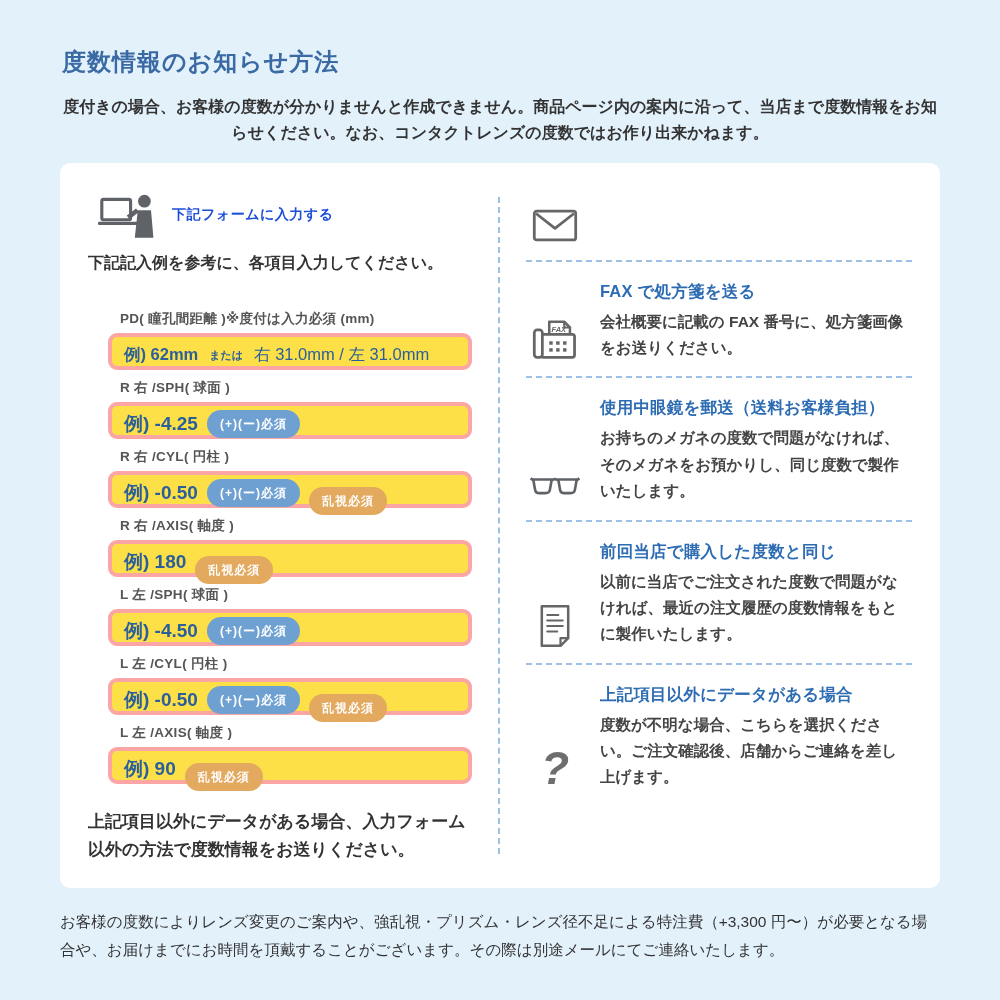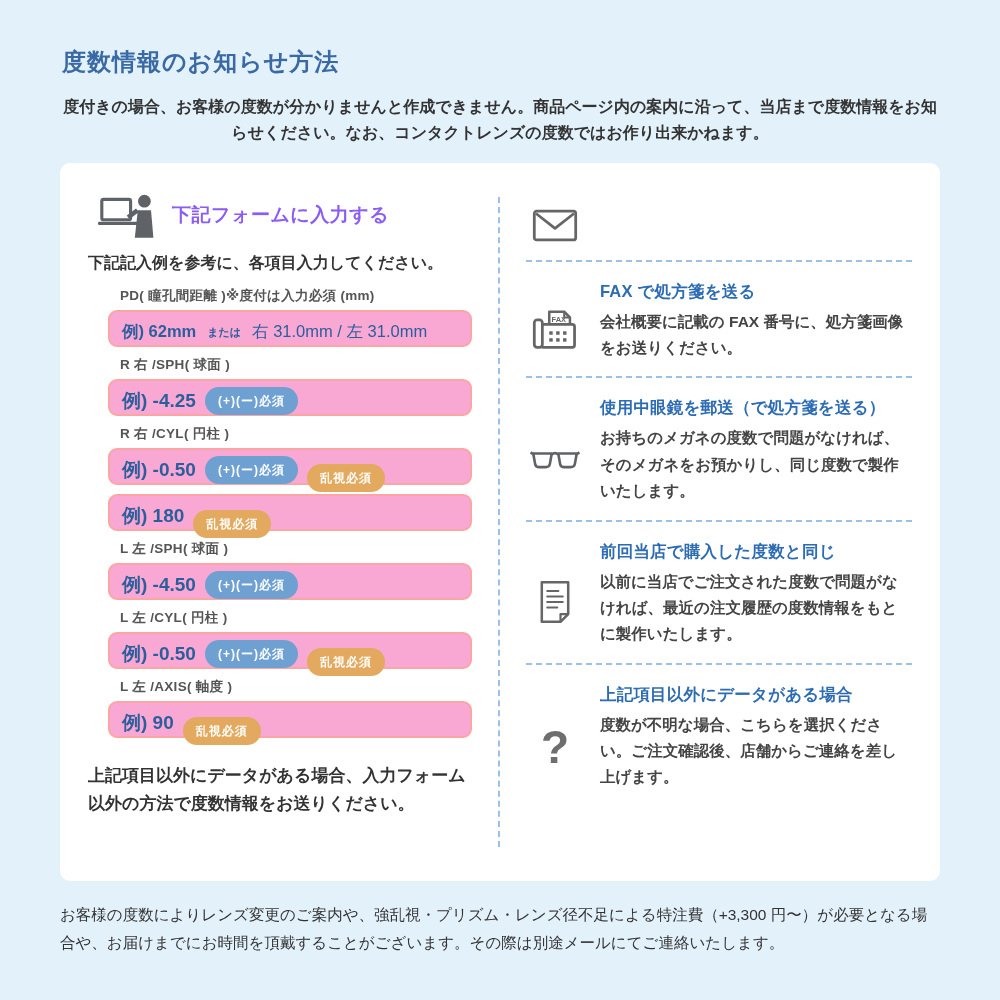--- a/index.html
+++ b/index.html
@@ -26,32 +26,32 @@
   }
   .col-left { width:438px; padding:0 26px 0 28px; }
   .panel-divider {
     width:0; border-left:2px dashed #9cc0e6; margin:8px 0 10px 0;
   }
   .col-right { flex:1; padding:0 28px 0 26px; }
 
   
   .form-header { display:flex; align-items:center; gap:16px; margin:2px 0 14px 10px; }
   .form-header .ic { flex:0 0 auto; }
-  .form-title { font-size:19px; font-weight:bold; color:#8b5cf6; letter-spacing:0.5px; }
-  .form-subtitle { font-size:16px; font-weight:bold; color:#333; margin-bottom:13px; }
+  .form-title { font-size:14px; font-weight:bold; color:#1d4ed8; letter-spacing:0.5px; }
+  .form-subtitle { font-size:16px; font-weight:bold; color:#333; margin-bottom:36px; }
 
   .fields { margin-left:20px; }
   .field { margin-bottom:9px; }
   .field-label {
     font-size:13.5px; font-weight:bold; color:#555;
     margin:0 0 5px 12px; letter-spacing:0.3px;
   }
   .field-box {
-    height:37px; border:2px solid #fca5a5; border-radius:9px;
-    background:#f9a8d4; display:flex; align-items:center;
+    height:37px; border:4px solid #fca5a5; border-radius:9px;
+    background:#fde047; display:flex; align-items:center;
     padding:8px 10px 0 12px; gap:9px; white-space:nowrap;
   }
   .example { font-size:19px; font-weight:bold; color:#2b5f9c; }
   .field-box.pd .example, .field-box.pd .example2 { font-size:16.5px; }
   .joiner { font-size:11px; font-weight:bold; color:#2b5f9c; margin:0 2px; }
   .example2 { font-size:16.5px; font-weight:normal; color:#2b5f9c; }
   .pill {
     display:inline-flex; align-items:center; justify-content:center;
     height:28px; padding:0 13px; border-radius:999px;
     color:#fff; font-size:12px; font-weight:bold; letter-spacing:1px;
@@ -61,21 +61,21 @@
 
   .form-note {
     font-size:17px; font-weight:bold; color:#333;
     line-height:1.65; margin-top:24px;
   }
 
   
   .method { display:flex; gap:16px; }
   .method-iconwrap {
     flex:0 0 58px; display:flex; justify-content:center;
-    align-items:center; padding-top:16px;
+    align-items:flex-end; padding-top:16px;font-style:italic;
   }
   .method-text { flex:1; }
   .method-title {
     font-size:16.5px; font-weight:bold; color:#2d6cb3;
     margin-bottom:6px; letter-spacing:0.2px;
   }
   .method-body { font-size:15.5px; font-weight:bold; color:#444; line-height:1.7; }
   .method-divider { border:none; border-top:2px dashed #9cc0e6; margin:15px 0 19px 0; }
 
   .question-glyph {
@@ -140,20 +140,21 @@
         <div class="field">
           <div class="field-label">R 右 /CYL( 円柱 )</div>
           <div class="field-box">
             <span class="example">例) -0.50</span>
             <span class="pill pill-blue">(+)(ー)必須</span>
             <span class="pill pill-orange">乱視必須</span>
           </div>
         </div>
 
         <div class="field">
+          <div class="field-label">R 右 /AXIS( 軸度 )</div>
           <div class="field-box">
             <span class="example">例) 180</span>
             <span class="pill pill-orange">乱視必須</span>
           </div>
         </div>
 
         <div class="field">
           <div class="field-label">L 左 /SPH( 球面 )</div>
           <div class="field-box">
             <span class="example">例) -4.50</span>
@@ -228,21 +229,21 @@
         <div class="method-iconwrap ic">
           <svg width="50" height="40" viewBox="0 0 46 34">
             <path d="M3 12 L20 12 L18.3 21.5 Q17.7 24.5 14.5 24.5 L8.5 24.5 Q5.3 24.5 4.7 21.5 Z" fill="none" stroke="#5f6368" stroke-width="2.4" stroke-linejoin="round"></path>
             <path d="M26 12 L43 12 L41.3 21.5 Q40.7 24.5 37.5 24.5 L31.5 24.5 Q28.3 24.5 27.7 21.5 Z" fill="none" stroke="#5f6368" stroke-width="2.4" stroke-linejoin="round"></path>
             <path d="M20 13 Q23 10 26 13" fill="none" stroke="#5f6368" stroke-width="2.4"></path>
             <path d="M3 12.5 L0.5 11" stroke="#5f6368" stroke-width="2.4"></path>
             <path d="M43 12.5 L45.5 11" stroke="#5f6368" stroke-width="2.4"></path>
           </svg>
         </div>
         <div class="method-text">
-          <div class="method-title">使用中眼鏡を郵送（で処方箋を送る）</div>
+          <div class="method-title">使用中眼鏡を郵送（送料お客様負担）</div>
           <div class="method-body">お持ちのメガネの度数で問題がなければ、そのメガネをお預かりし、同じ度数で製作いたします。</div>
         </div>
       </div>
 
       <hr class="method-divider">
 
       <div class="method">
         <div class="method-iconwrap ic">
           <svg width="42" height="44" viewBox="0 0 36 40">
             <path d="M6 2 h24 v29 l-7 7 H6 Z" fill="#fff" stroke="#666" stroke-width="2.3" stroke-linejoin="round"></path>

